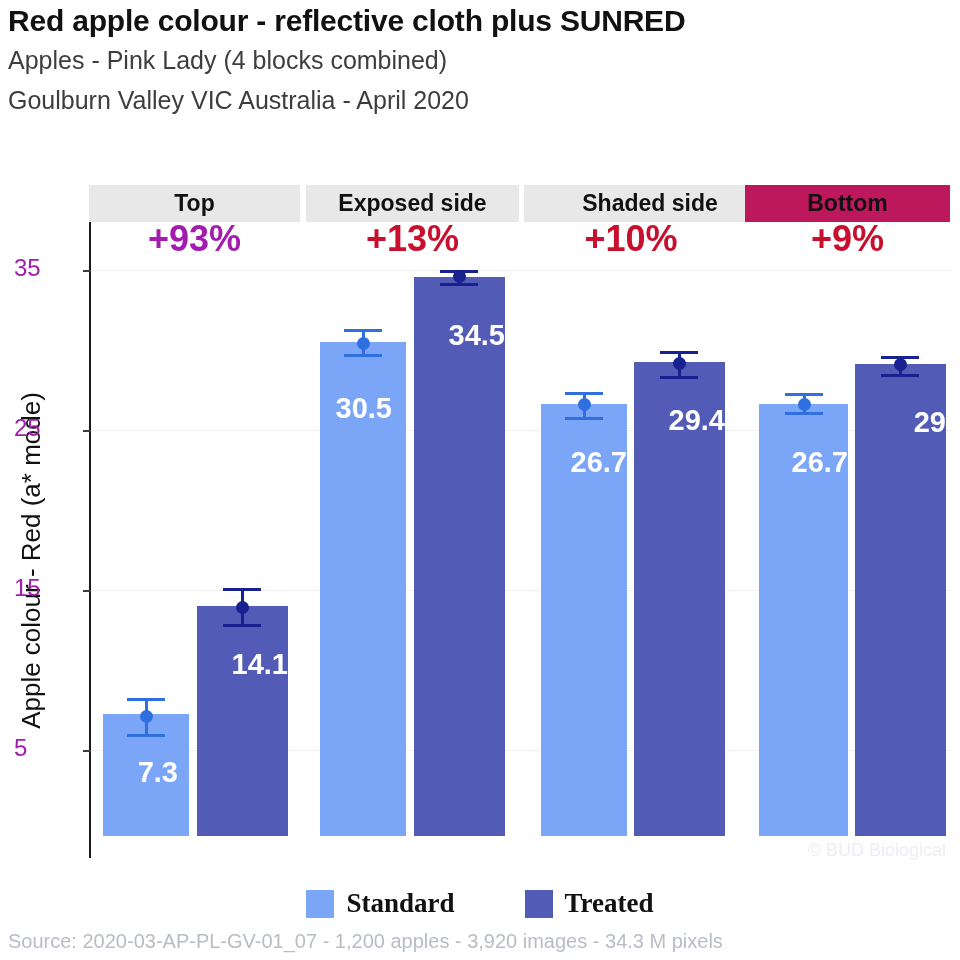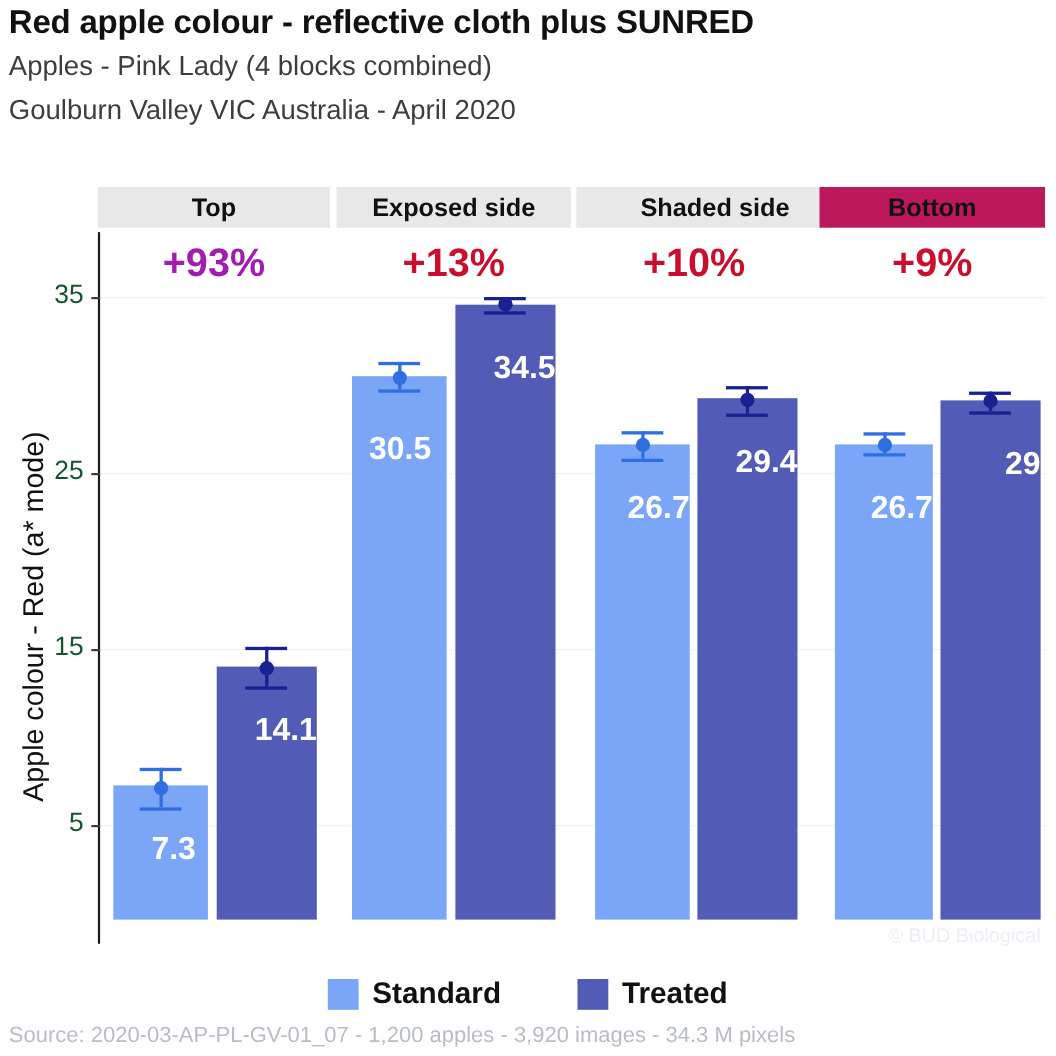--- a/index.html
+++ b/index.html
@@ -57,23 +57,23 @@
     left: 89px;
     top: 211px;
     width: 2px;
     height: 647px;
     background: #1a1a1a;
   }
   .y-tick-label {
     position: absolute;
     right: 0;
     width: 60px;
-    text-align: right;
+    text-align: left;
     font-size: 24px;
-    color: #14532d;
+    color: #a21caf;
   }
   .y-tick-mark {
     position: absolute;
     left: 83px;
     width: 8px;
     height: 2px;
     background: #3a3a3a;
   }
   .gridline {
     position: absolute;
@@ -84,20 +84,21 @@
   }
 
   
   .facet-strip {
     position: absolute;
     height: 37px;
     background: #e8e8e8;
     display: flex;
     align-items: center;
     justify-content: center;
+    margin-top: 15px;
   }
   .facet-strip span {
     font-size: 23px;
     font-weight: bold;
     color: #111111;
     white-space: nowrap;
   }
   .facet-pct {
     position: absolute;
     top: 216px;
@@ -149,20 +150,21 @@
   
   .legend {
     position: absolute;
     left: 0;
     top: 888px;
     width: 960px;
     display: flex;
     align-items: center;
     justify-content: center;
     gap: 70px;
+    font-family: Liberation Serif, serif;
   }
   .legend-item { display: flex; align-items: center; gap: 12px; }
   .legend-swatch { width: 28px; height: 28px; }
   .legend-label { font-size: 27px; font-weight: bold; color: #111111; }
 
   
   .caption {
     position: absolute;
     left: 8px;
     top: 930px;

